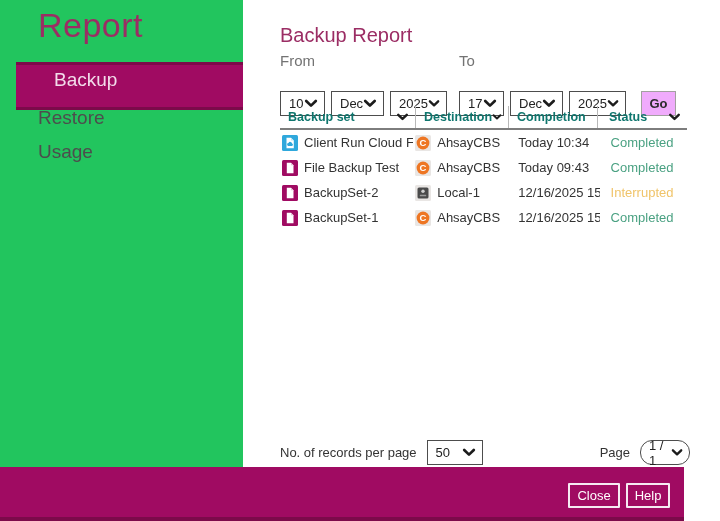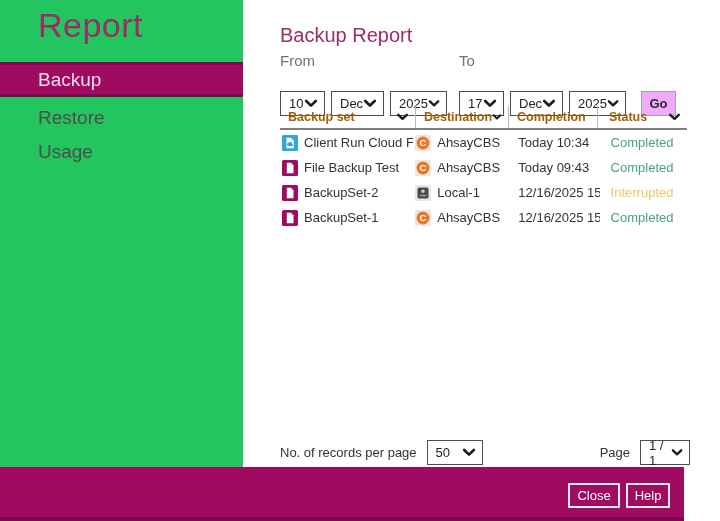--- a/index.html
+++ b/index.html
@@ -24,26 +24,27 @@
     color: #9b2d64; letter-spacing: .5px;
   }
   .nav-item {
     position: absolute; left: 0; width: 243px;
     padding-left: 38px;
     font-size: 19px; color: #4d4d4d;
     cursor: pointer;
     line-height: 27px;
   }
   .nav-item.selected {
-    top: 62px; height: 35px;
+    top: 62px; height: 48px;
     background: #a00b62;
     border-top: 3px solid #7c0a4a;
     border-bottom: 3px solid #7c0a4a;
     color: #f2dcea;
     line-height: 29px;
+    margin-left: 16px;
   }
   .nav-item.restore { top: 104px; }
   .nav-item.usage   { top: 138px; }
 
   
   .main {
     position: absolute; left: 243px; top: 0;
     width: 477px; height: 467px;
     background: #ffffff;
   }
@@ -78,21 +79,21 @@
     cursor: pointer; font-family: "Liberation Sans", sans-serif;
   }
 
   
   .report-table {
     position: absolute; left: 37px; top: 106px; width: 407px;
   }
   .thead {
     display: flex; height: 24px;
     border-bottom: 2px solid #7d7d7d;
-    font-weight: 700; font-size: 12.5px; color: #a16207;
+    font-weight: 700; font-size: 12.5px; color: #0f766e;
   }
   .th {
     display: flex; align-items: center; justify-content: space-between;
     padding: 0 6px 0 8px; cursor: pointer;
   }
   .th.c1 { width: 136px; border-right: 1px solid #b8b8b8; }
   .th.c2 { width: 93px;  border-right: 1px solid #b8b8b8; }
   .th.c3 { width: 89px;  border-right: 1px solid #b8b8b8; cursor: default; }
   .th.c4 { width: 89px; }
   .th.c4 { padding-left: 11px; }
@@ -114,21 +115,21 @@
   
   .pagination-left {
     position: absolute; left: 37px; top: 440px;
     display: flex; align-items: center; gap: 10px; font-size: 13px; color: #333;
   }
   .pagination-right {
     position: absolute; right: 30px; top: 440px;
     display: flex; align-items: center; gap: 10px; font-size: 13px; color: #333;
   }
   .sel.records { width: 56px; }
-  .sel.page    { width: 50px; }
+  .sel.page    { width: 50px; border-radius: 12px; }
 
   
   .footer {
     position: absolute; left: 0; top: 467px;
     width: 684px; height: 54px;
     background: #a00b62;
     border-bottom: 4px solid #7c0a4a;
   }
   .footer-btn {
     position: absolute; top: 16px; height: 25px;

